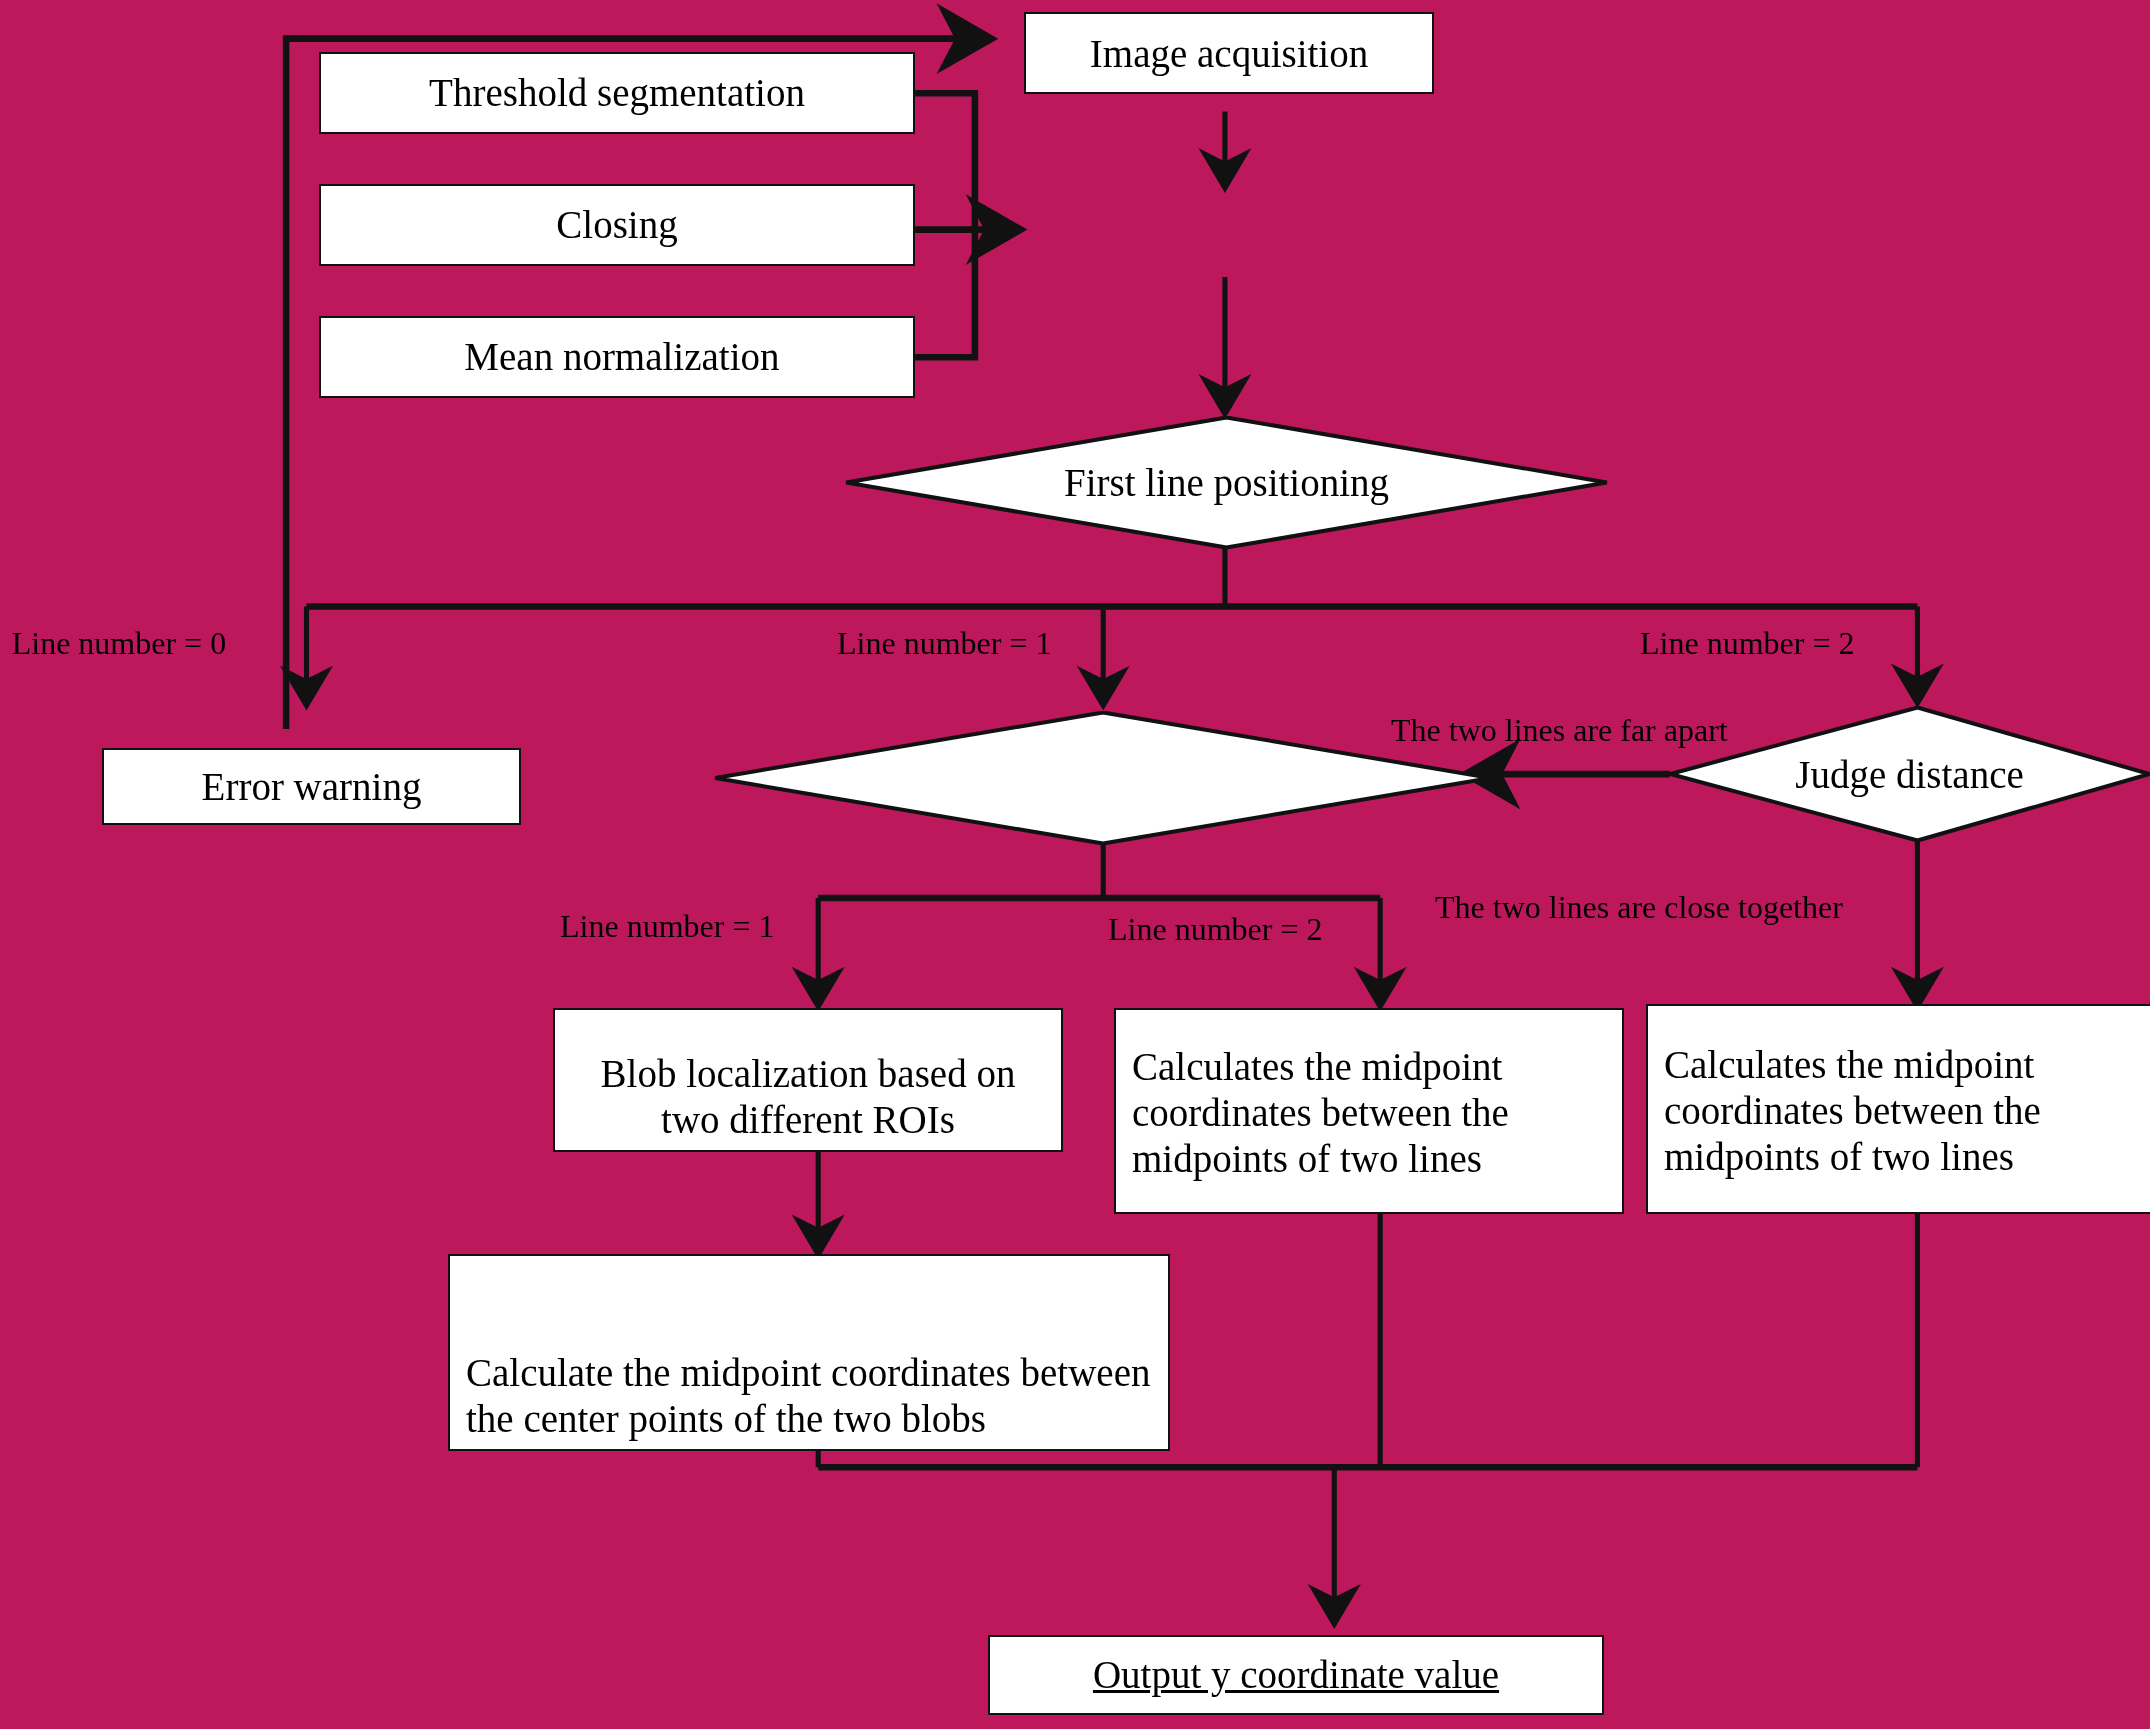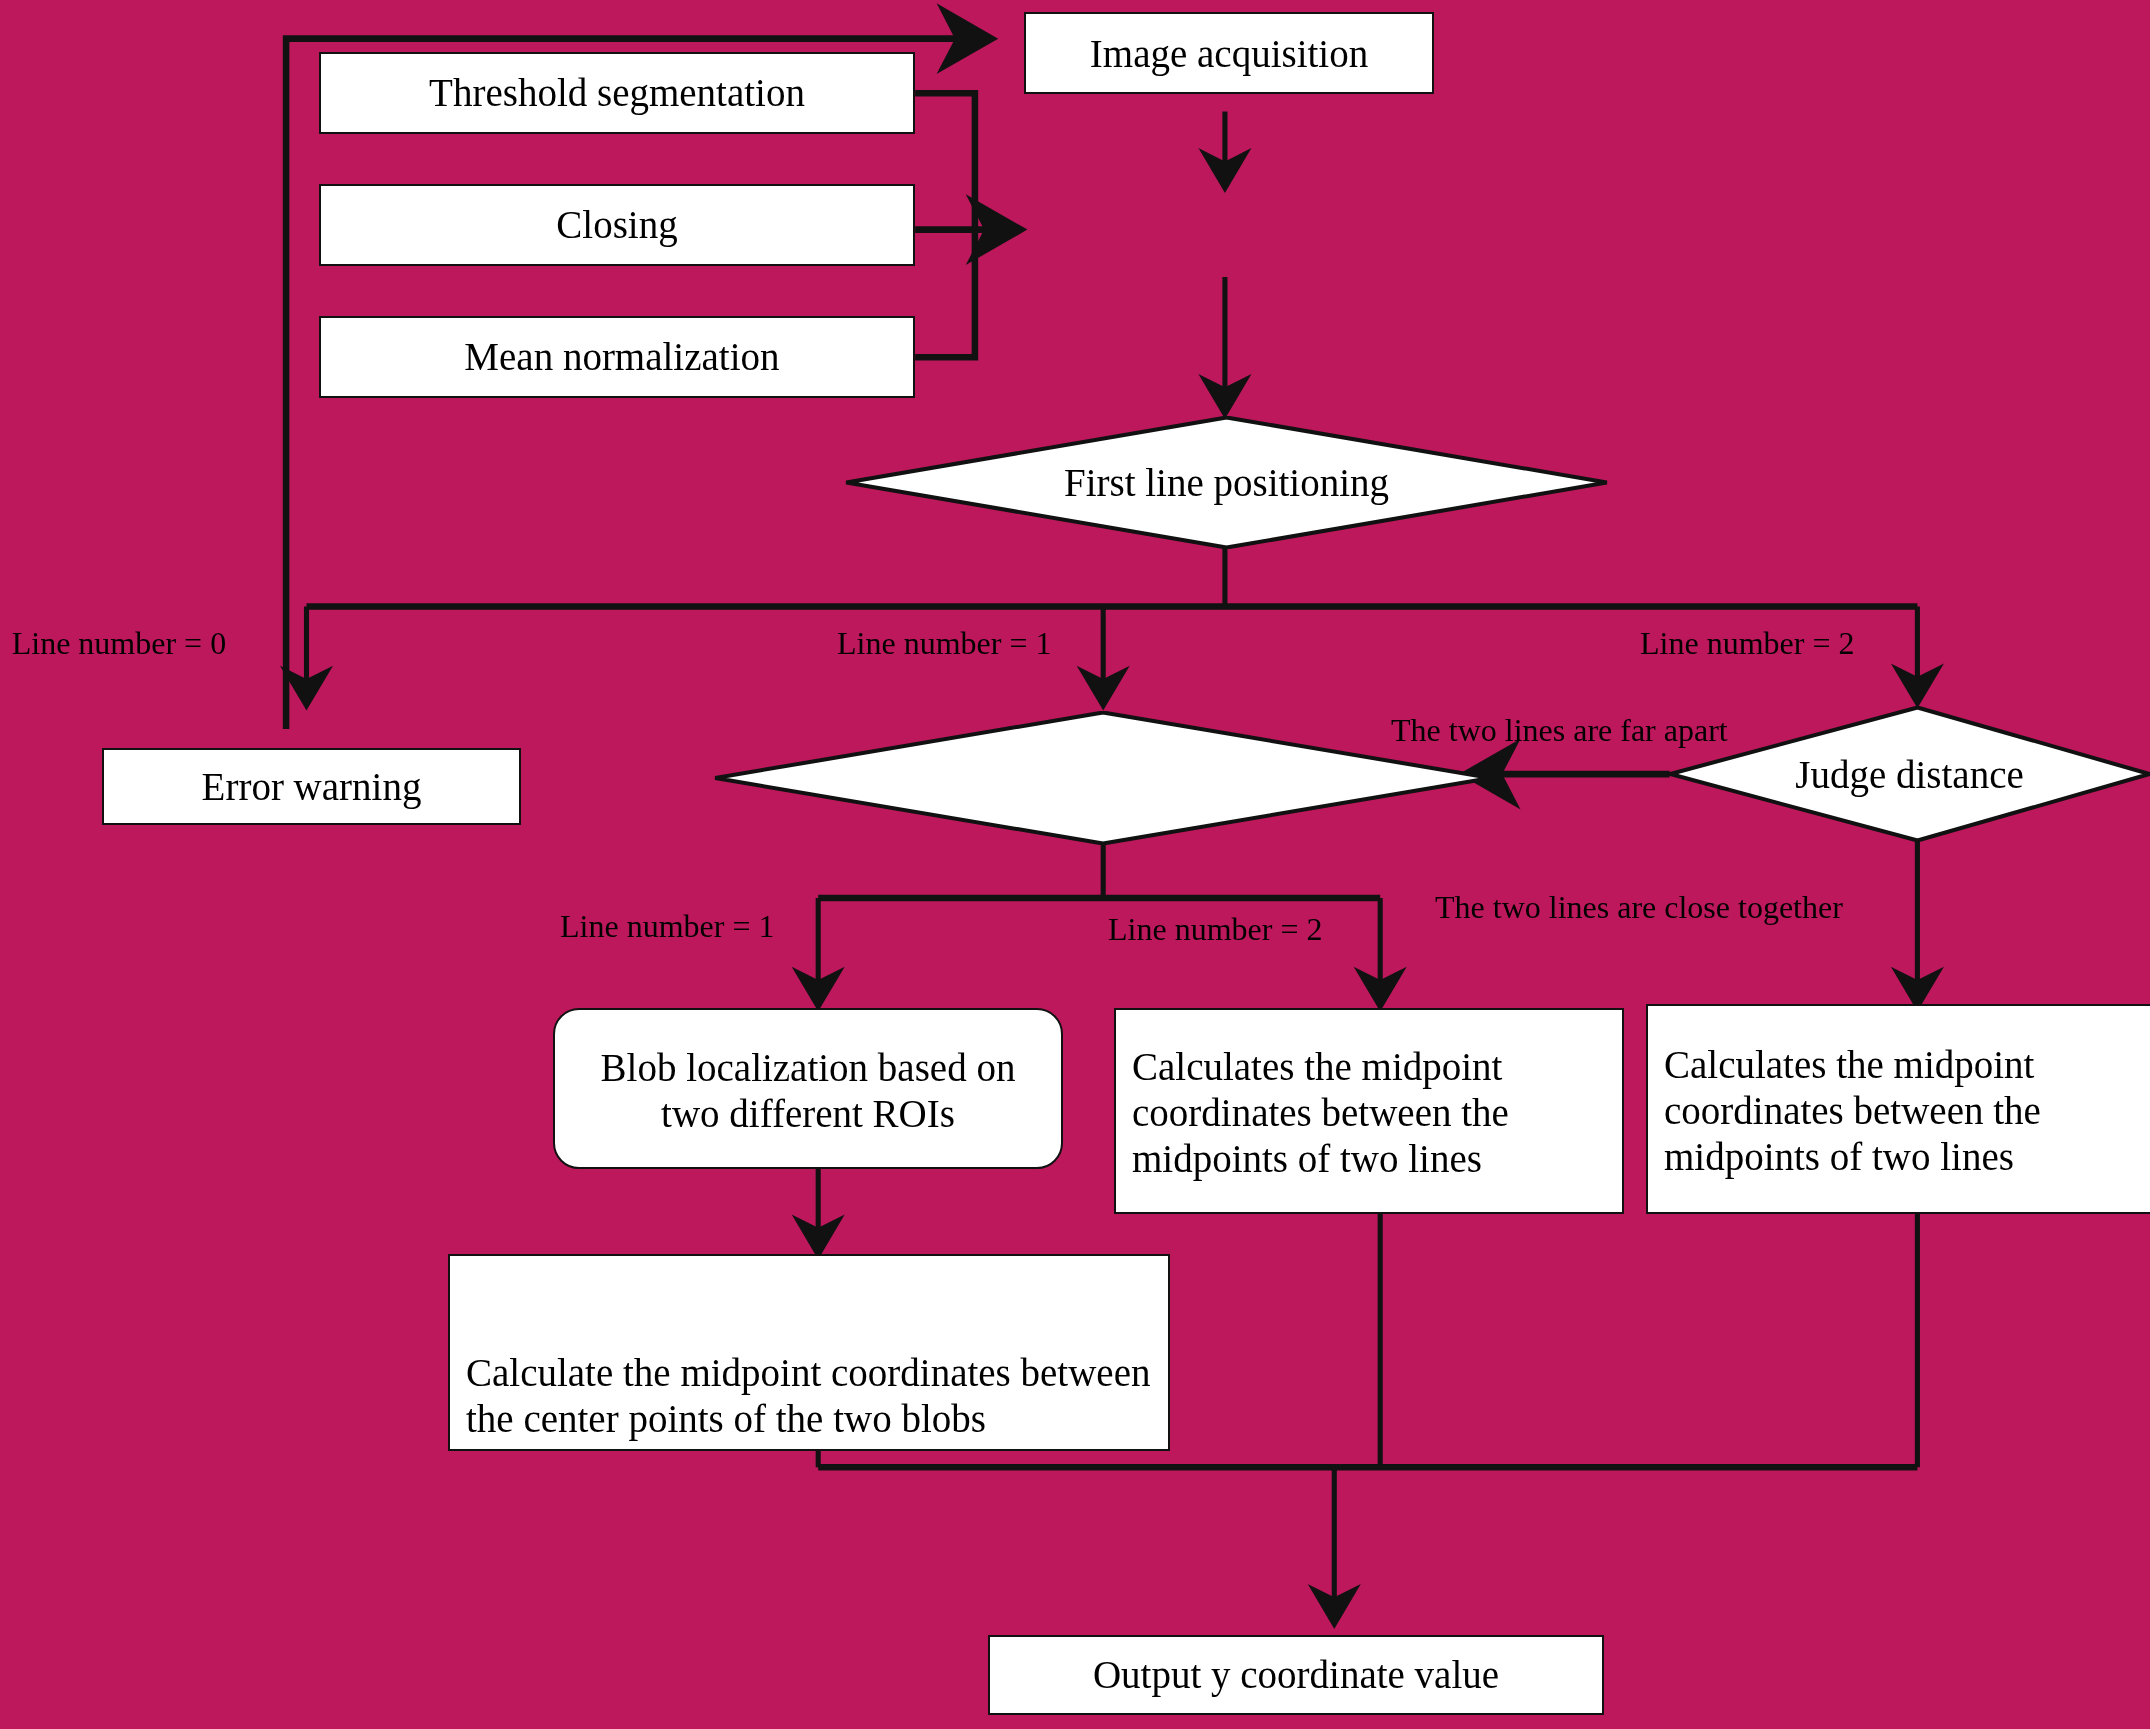--- a/index.html
+++ b/index.html
@@ -171,37 +171,37 @@
     </svg>
   </div>
 
   <div class="node decision" style="left:1668px; top:706px; width:483px; height:136px;">
     <svg viewBox="0 0 662 186" preserveAspectRatio="none">
       <polygon points="342,2 660,93 342,184 3,93" fill="#ffffff" stroke="#111111" stroke-width="4" vector-effect="non-scaling-stroke"></polygon>
     </svg>
     <span class="dlabel">Judge distance</span>
   </div>
 
-  <div class="node proc multiline" style="left:553px; top:1008px; width:510px; height:161px; display:flex; align-items:center;border-radius:26px;">
+  <div class="node proc multiline" style="left:553px; top:1008px; width:510px; height:144px; display:flex; align-items:flex-end;">
     <span style="display:block; width:100%; text-align:center;">Blob localization based on two different ROIs</span>
   </div>
 
   <div class="node proc multiline" style="left:1114px; top:1008px; width:510px; height:206px; display:flex; align-items:center;">
     <span style="display:block; width:100%; text-align:left;">Calculates the midpoint coordinates between the midpoints of two lines</span>
   </div>
 
   <div class="node proc multiline" style="left:1646px; top:1004px; width:510px; height:210px; display:flex; align-items:center;">
     <span style="display:block; width:100%; text-align:left;">Calculates the midpoint coordinates between the midpoints of two lines</span>
   </div>
 
   <div class="node proc multiline" style="left:448px; top:1254px; width:722px; height:197px; display:flex; align-items:flex-end;">
     <span style="display:block; width:100%; text-align:left;">Calculate the midpoint coordinates between the center points of the two blobs</span>
   </div>
 
-  <div class="node proc" style="left:988px; top:1635px; width:616px; height:80px;">
+  <div class="node proc" style="left:988px; top:1635px; width:616px; height:80px;text-decoration:underline;">
     <span>Output y coordinate value</span>
   </div>
 
   <div class="edge-label" style="left:11.7px; top:627px;">Line number = 0</div>
 
   <div class="edge-label" style="left:837px; top:627px;">Line number = 1</div>
 
   <div class="edge-label" style="left:1640px; top:627px;">Line number = 2</div>
 
   <div class="edge-label" style="left:1391px; top:714px;">The two lines are far apart</div>

